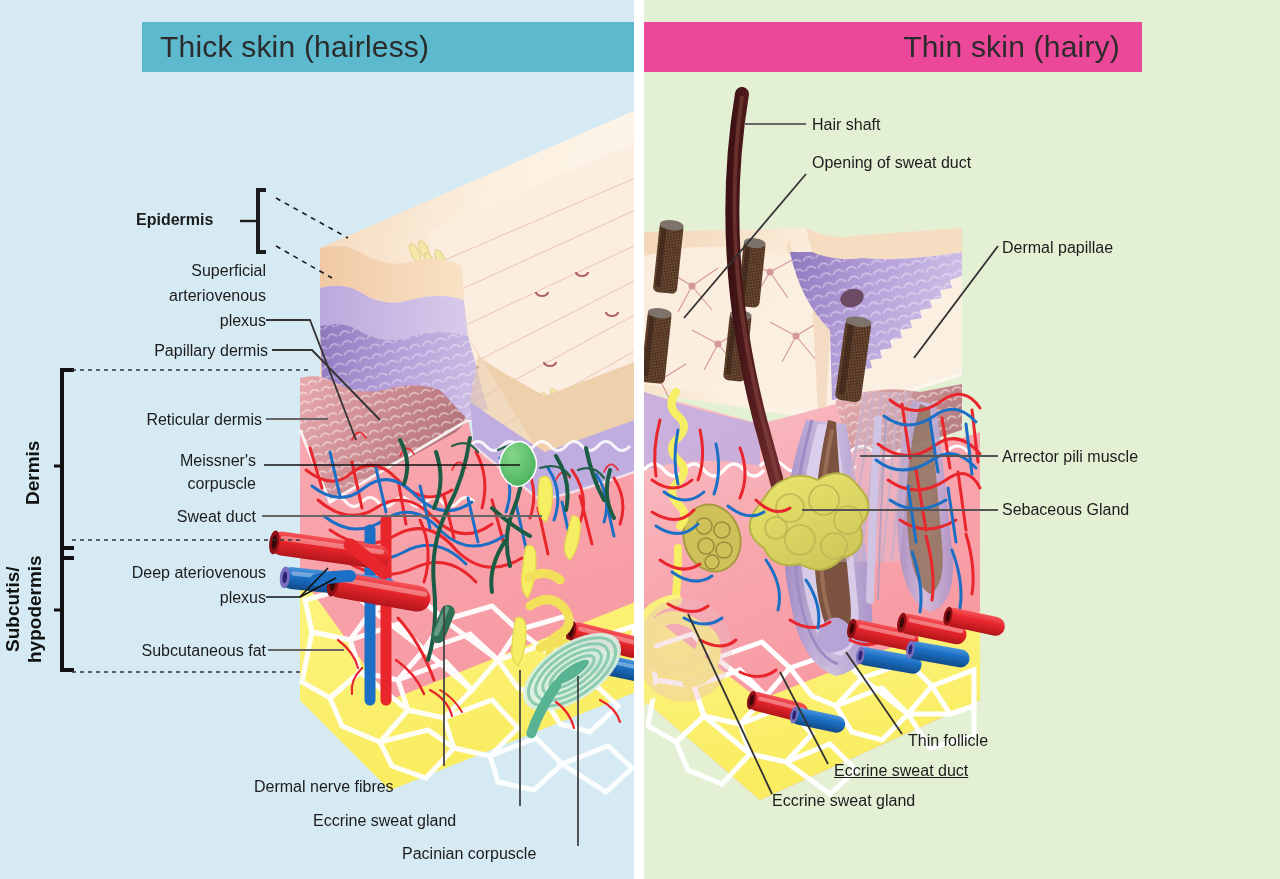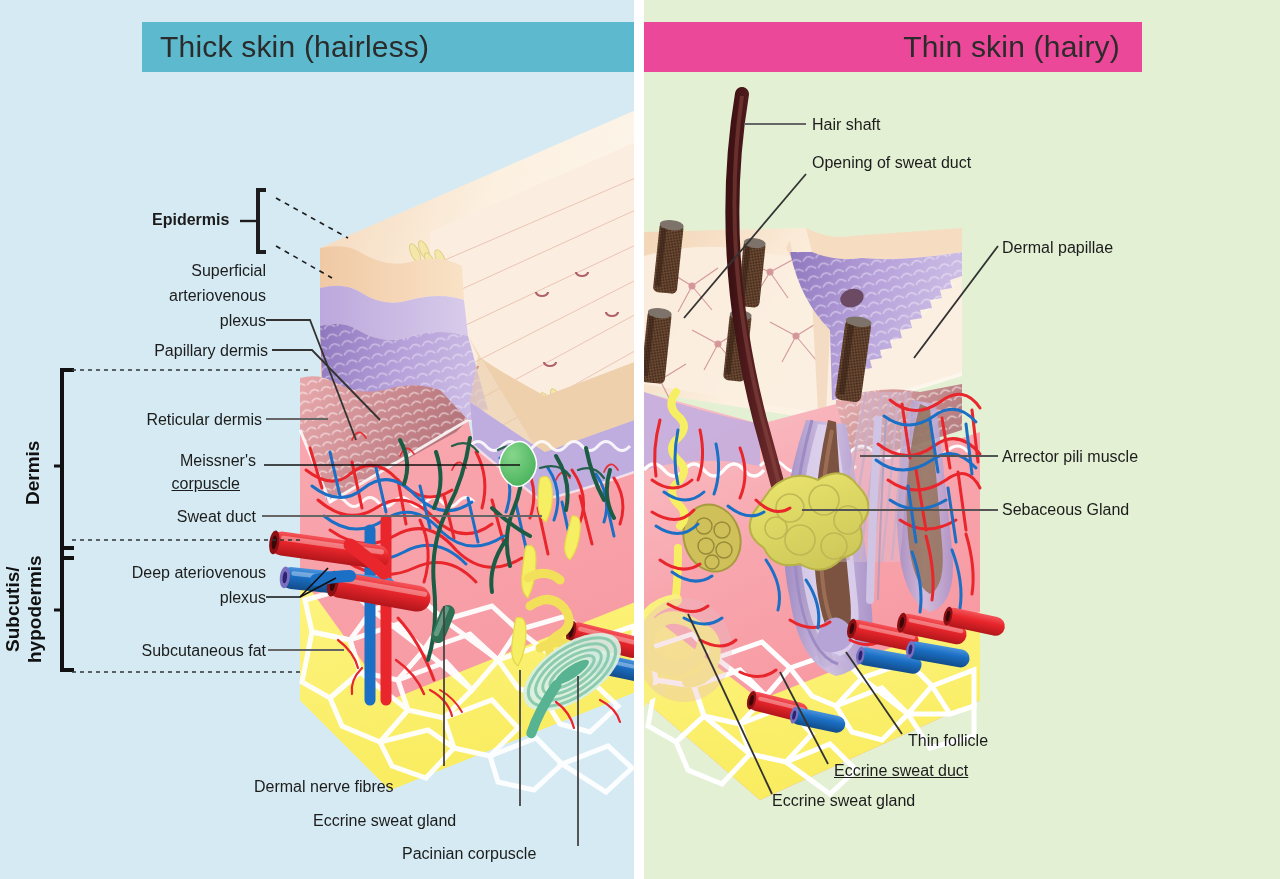--- a/index.html
+++ b/index.html
@@ -679,32 +679,32 @@
       <path d="M780 672 L828 764" stroke="#333" stroke-width="1.8"></path>
       <path d="M688 614 L772 794" stroke="#333" stroke-width="1.8"></path>
     </g>
   </svg>
 
   <div class="panel-header" id="header-left">Thick skin (hairless)</div>
   <div style="position:absolute;left:644px;top:0;width:636px;height:879px;pointer-events:none;">
     <div class="panel-header" id="header-right">Thin skin (hairy)</div>
   </div>
 
-  <div class="lbl bold" style="left:152px;top:207px;">Epidermis</div>
+  <div class="lbl bold" style="left:136px;top:207px;">Epidermis</div>
 
   <div class="lbl right-align" style="left:56px;top:258px;width:210px;">Superficial</div>
   <div class="lbl right-align" style="left:56px;top:283px;width:210px;">arteriovenous</div>
   <div class="lbl right-align" style="left:56px;top:308px;width:210px;">plexus</div>
 
   <div class="lbl right-align" style="left:56px;top:338px;width:212px;">Papillary dermis</div>
 
   <div class="lbl right-align" style="left:56px;top:407px;width:206px;">Reticular dermis</div>
 
   <div class="lbl right-align" style="left:56px;top:448px;width:200px;">Meissner's</div>
-  <div class="lbl right-align" style="left:40px;top:471px;width:200px;text-decoration:underline;">corpuscle</div>
+  <div class="lbl right-align" style="left:56px;top:471px;width:200px;">corpuscle</div>
 
   <div class="lbl right-align" style="left:56px;top:504px;width:200px;">Sweat duct</div>
 
   <div class="lbl right-align" style="left:50px;top:560px;width:216px;">Deep ateriovenous</div>
   <div class="lbl right-align" style="left:50px;top:585px;width:216px;">plexus</div>
 
   <div class="lbl right-align" style="left:50px;top:638px;width:216px;">Subcutaneous fat</div>
 
   <div class="lbl" style="left:254px;top:774px;">Dermal nerve fibres</div>
   <div class="lbl" style="left:313px;top:808px;">Eccrine sweat gland</div>

